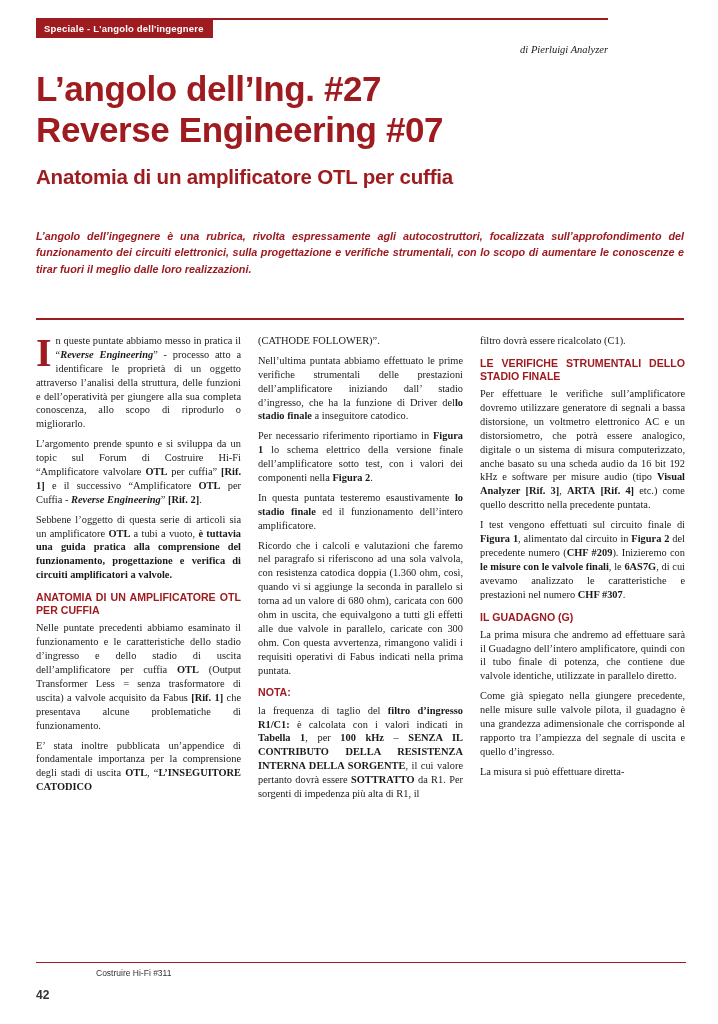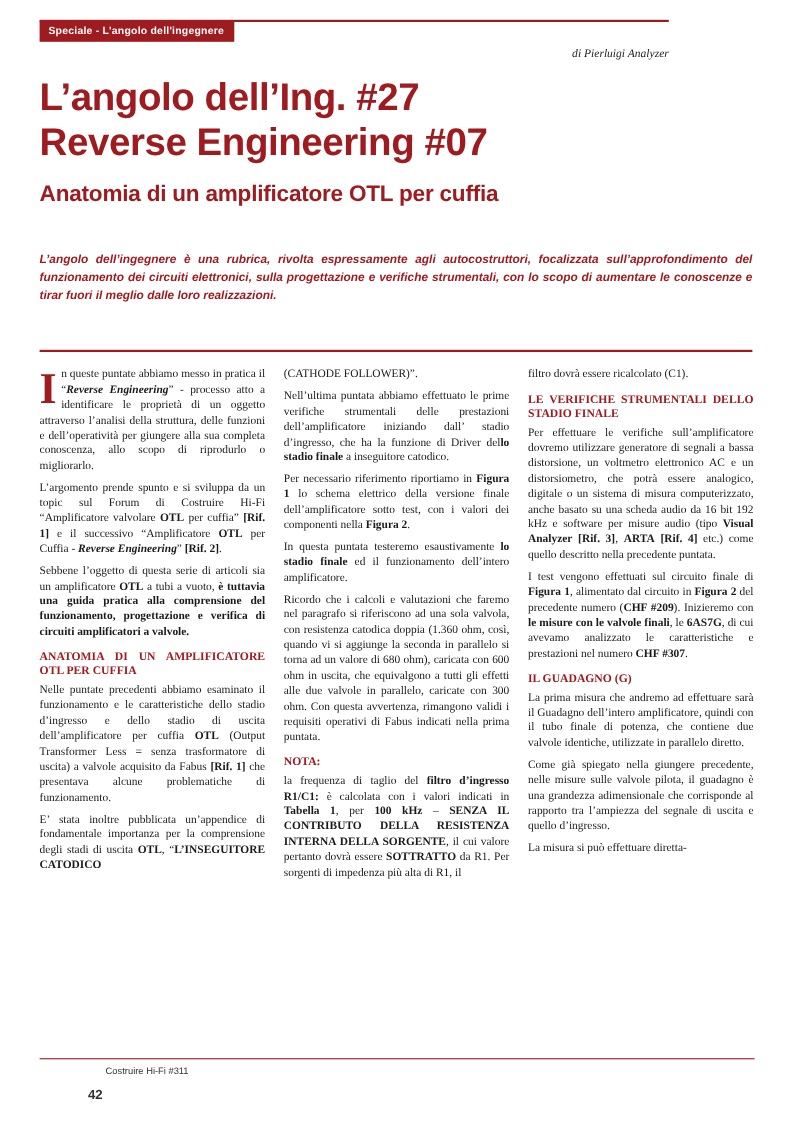--- a/index.html
+++ b/index.html
@@ -118,21 +118,21 @@
     font-size: 10.4px;
     line-height: 1.335;
     text-align: justify;
     -webkit-hyphens: auto;
     hyphens: auto;
   }
   .col p {
     margin: 0 0 6px 0;
   }
   h3.sec {
-    font-family: Liberation Serif, serif;
+    font-family: Liberation Sans, sans-serif;
     font-weight: bold;
     font-size: 10.6px;
     line-height: 1.24;
     color: #9e1b20;
     margin: 9px 0 4px 0;
     text-transform: uppercase;
   }
   b, strong { font-weight: bold; }
   i, em { font-style: italic; }
   .dropcap {
@@ -163,21 +163,20 @@
     color: #333;
   }
   .folio {
     position: absolute;
     left: 36px;
     top: 988px;
     font-family: "Liberation Sans", sans-serif;
     font-weight: bold;
     font-size: 12px;
     color: #333;
-    margin-left: 44px;
   }
   .edge-bar {
     position: absolute;
     left: 0;
     top: 0;
     width: 10px;
     height: 1024px;
     background: #ffffff;
   }
 </style>

